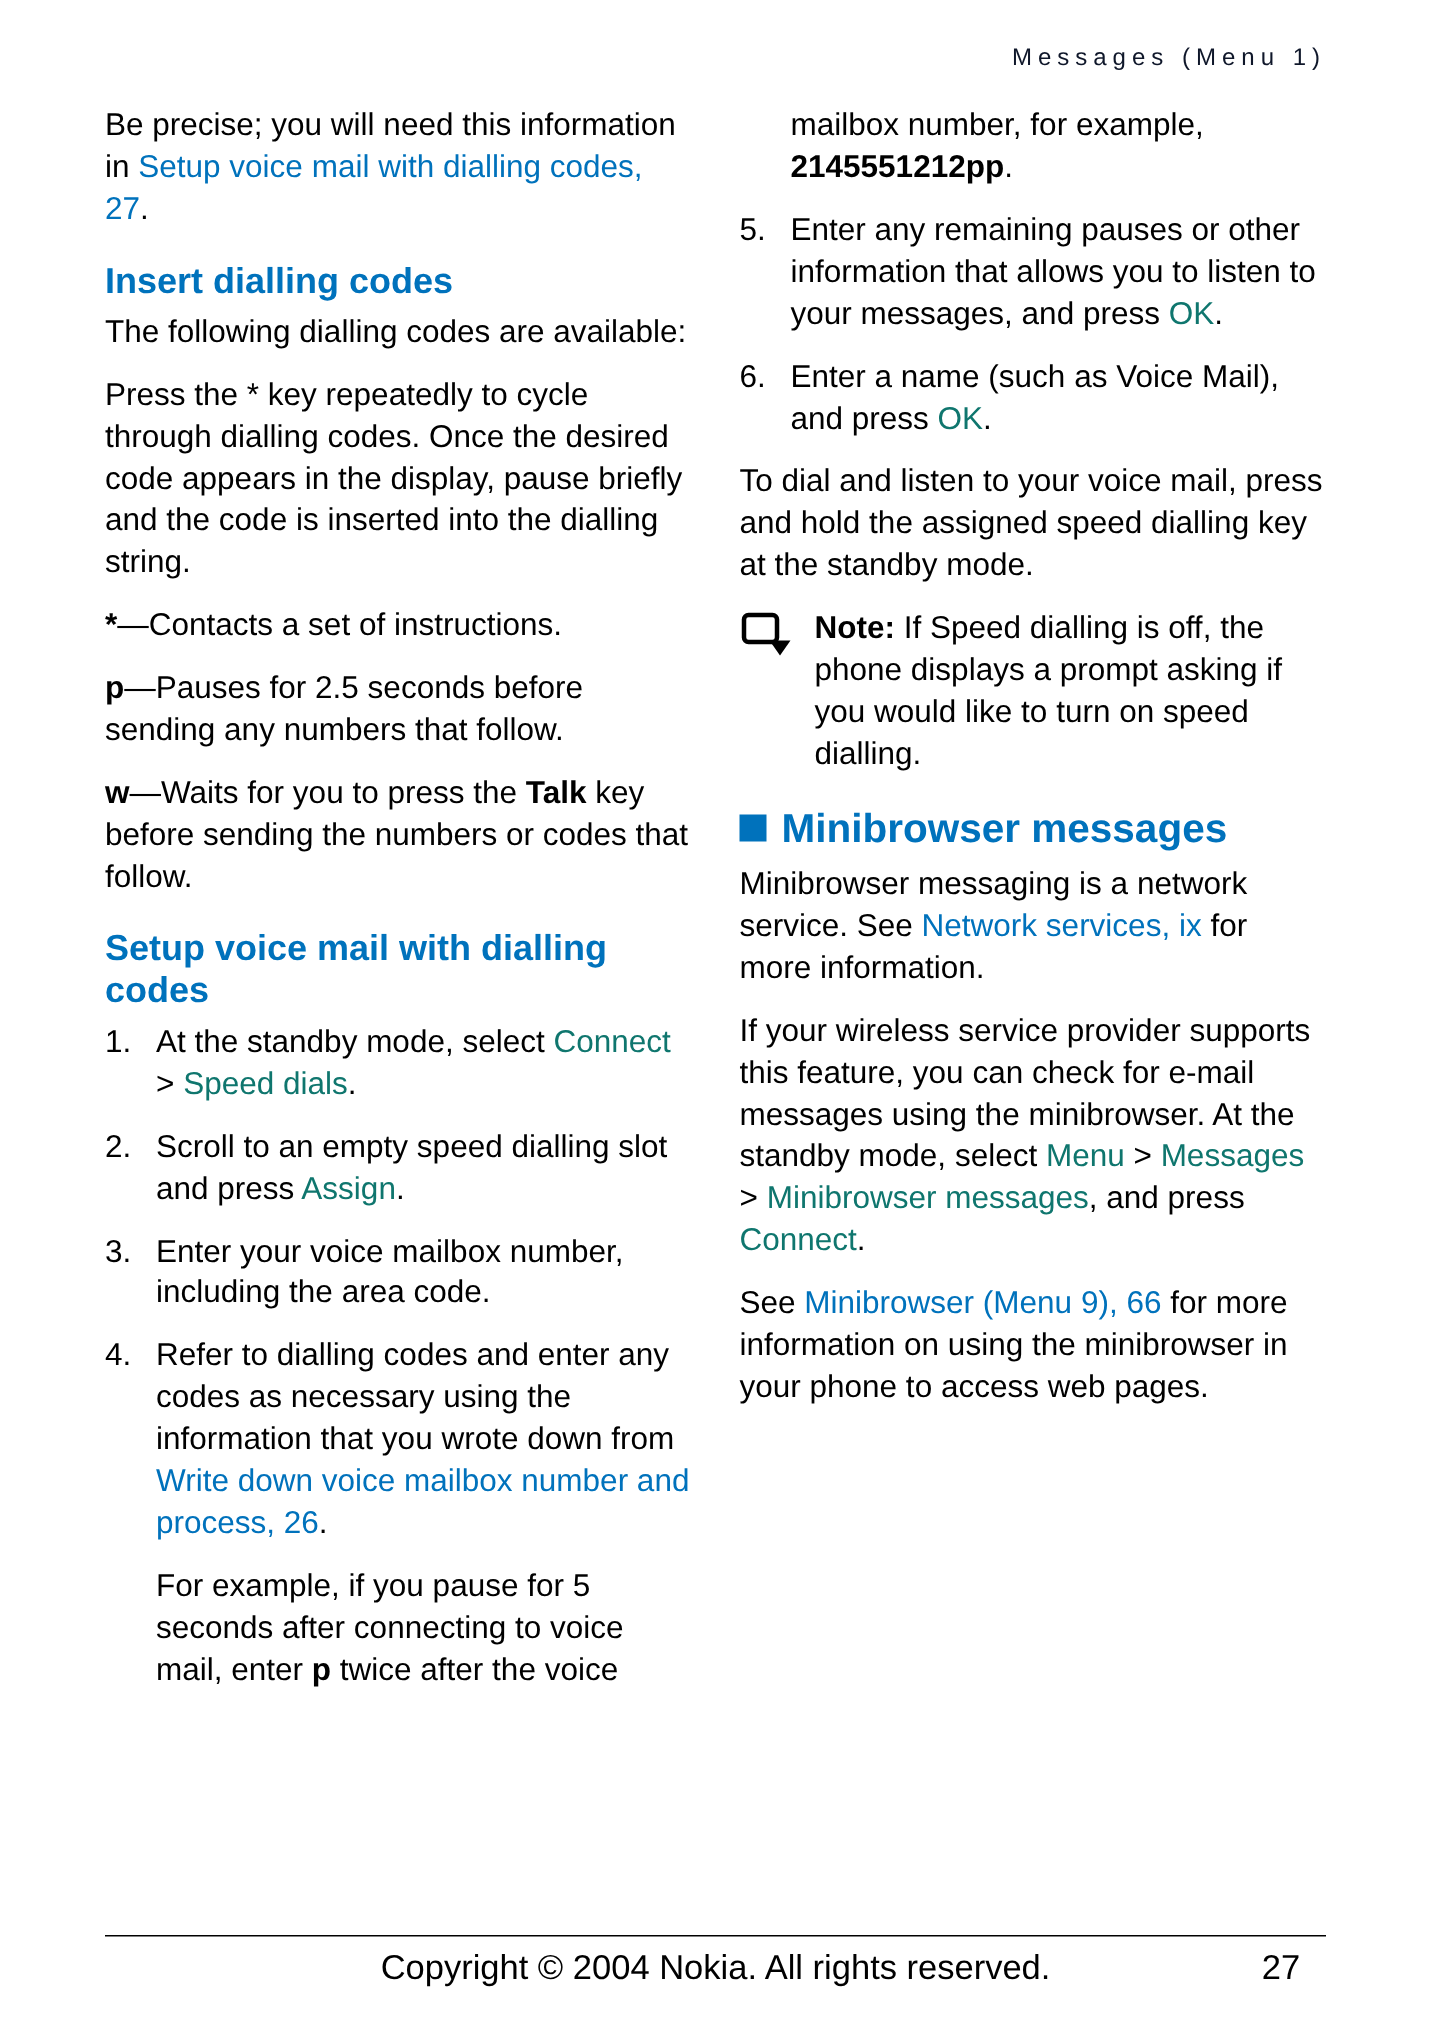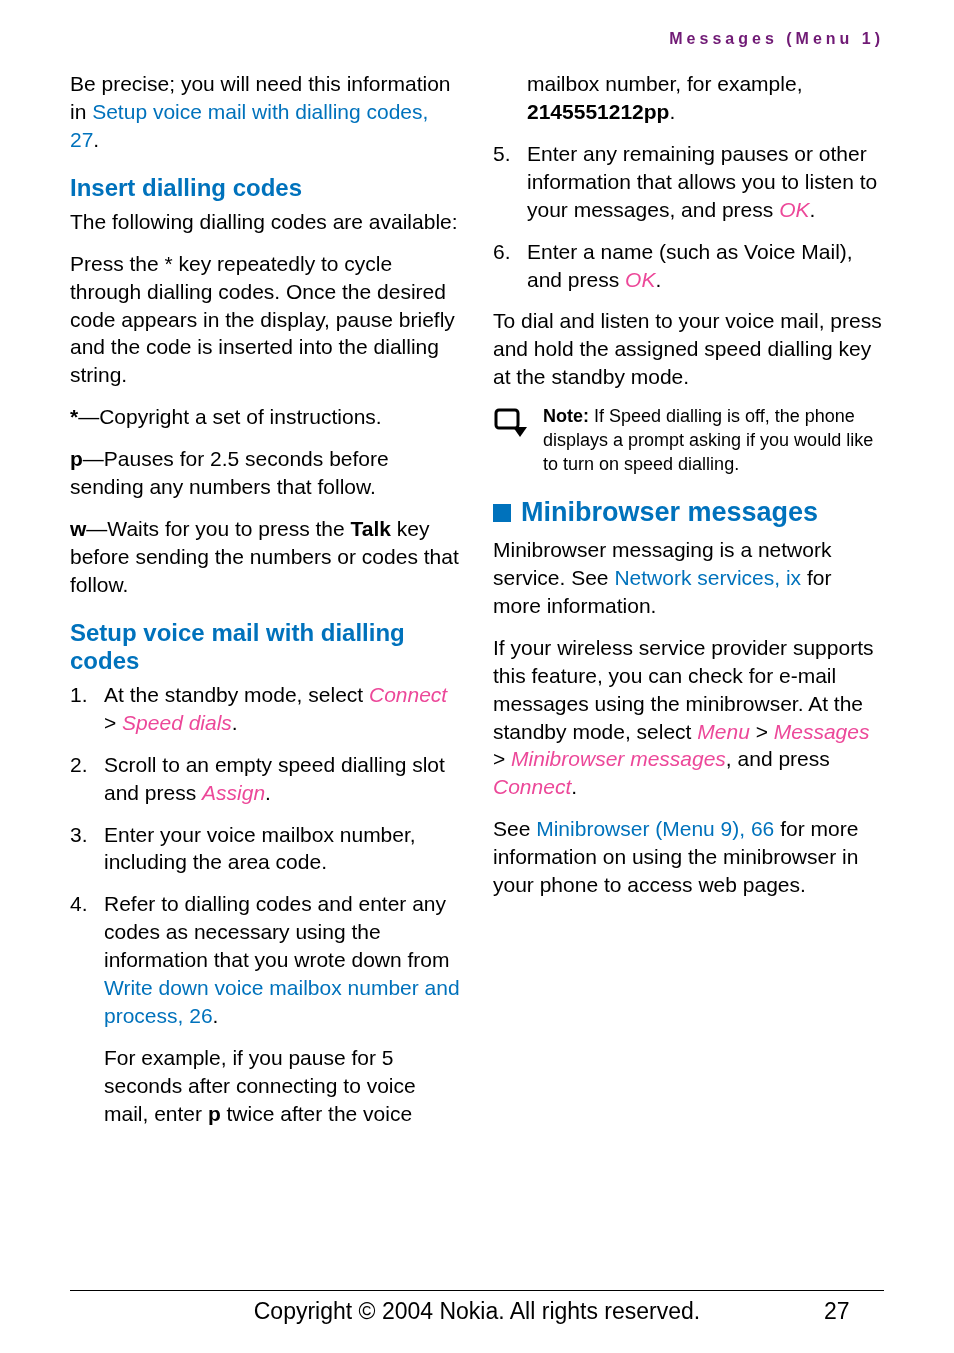--- a/index.html
+++ b/index.html
@@ -9,24 +9,24 @@
     background: #fff;
     font-family: "Trebuchet MS", "Lucida Sans", Arial, sans-serif;
     color: #000;
     position: relative;
   }
   .page {
     padding: 30px 70px 0 70px;
   }
   .running-head {
     text-align: right;
-    color: #701a75;
+    color: #0f172a;
     font-size: 16px;
     letter-spacing: 4px;
-    font-weight: 700;
+    font-weight: 400;
     margin-bottom: 22px;
   }
   .cols {
     display: flex;
     gap: 32px;
   }
   .col {
     flex: 1;
     min-width: 0;
   }
@@ -53,21 +53,21 @@
     gap: 10px;
   }
   .h2-square {
     display: inline-block;
     width: 18px;
     height: 18px;
     background: #0072bc;
   }
   .link { color: #0072bc; }
   .bold { font-weight: 700; }
-  .ui { color: #ec4899; font-style: italic; }
+  .ui { color: #0f766e; }
   ol {
     list-style: none;
     counter-reset: step;
     padding-left: 0;
   }
   ol > li {
     counter-increment: step;
     padding-left: 34px;
     position: relative;
     margin-bottom: 14px;
@@ -86,21 +86,21 @@
     gap: 14px;
     margin-top: 8px;
     margin-bottom: 10px;
   }
   .note-icon {
     flex: 0 0 auto;
     margin-top: 2px;
   }
   .note-text {
     flex: 1;
-    font-size: 18px;
+    font-size: 21px;
     line-height: 1.33;
   }
   .footer {
     position: absolute;
     bottom: 28px;
     left: 0;
     right: 0;
     padding: 0 70px;
     display: flex;
     justify-content: space-between;
@@ -116,42 +116,42 @@
     height: 1px;
     background: #000;
   }
   .footer-center {
     flex: 1;
     text-align: center;
     font-weight: 400;
   }
   .footer-page {
     width: 60px;
-    text-align: left;
+    text-align: center;
   }
   .footer-spacer { width: 60px; }
 </style>
 </head>
 <body>
 
 <div class="page">
   <div class="running-head">Messages (Menu 1)</div>
 
   <div class="cols">
 
     <div class="col">
       <p>
         <span>Be precise; you will need this information in </span><span class="link">Setup voice mail with dialling codes, 27</span><span>.</span>
       </p>
 
       <div class="h3">Insert dialling codes</div>
       <p>The following dialling codes are available:</p>
       <p>Press the * key repeatedly to cycle through dialling codes. Once the desired code appears in the display, pause briefly and the code is inserted into the dialling string.</p>
 
-      <p><span class="bold">*</span><span>—Copyright a set of instructions.</span></p>
+      <p><span class="bold">*</span><span>—Contacts a set of instructions.</span></p>
       <p><span class="bold">p</span><span>—Pauses for 2.5 seconds before sending any numbers that follow.</span></p>
       <p><span class="bold">w</span><span>—Waits for you to press the </span><span class="bold">Talk</span><span> key before sending the numbers or codes that follow.</span></p>
 
       <div class="h3">Setup voice mail with dialling codes</div>
 
       <ol>
         <li>
           <span>At the standby mode, select </span><span class="ui">Connect</span><span> &gt; </span><span class="ui">Speed dials</span><span>.</span>
         </li>
         <li>

